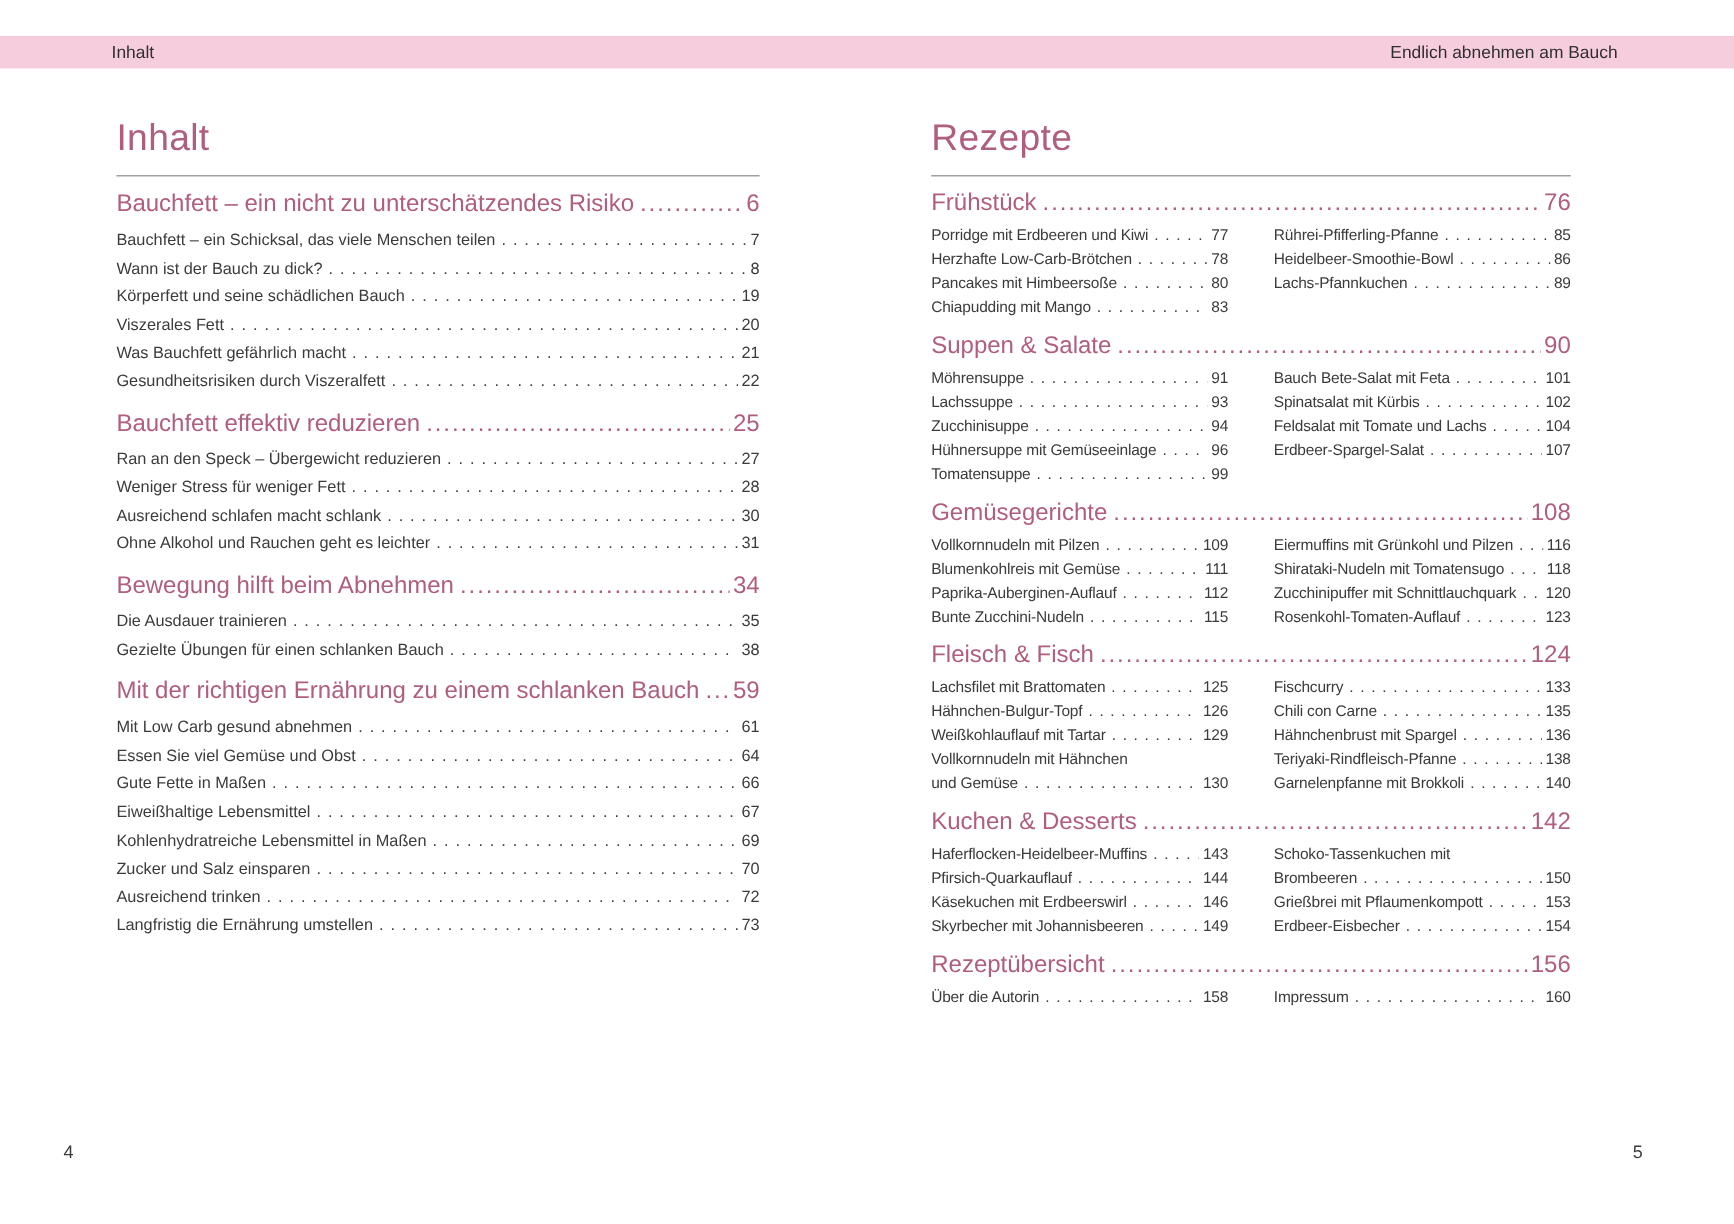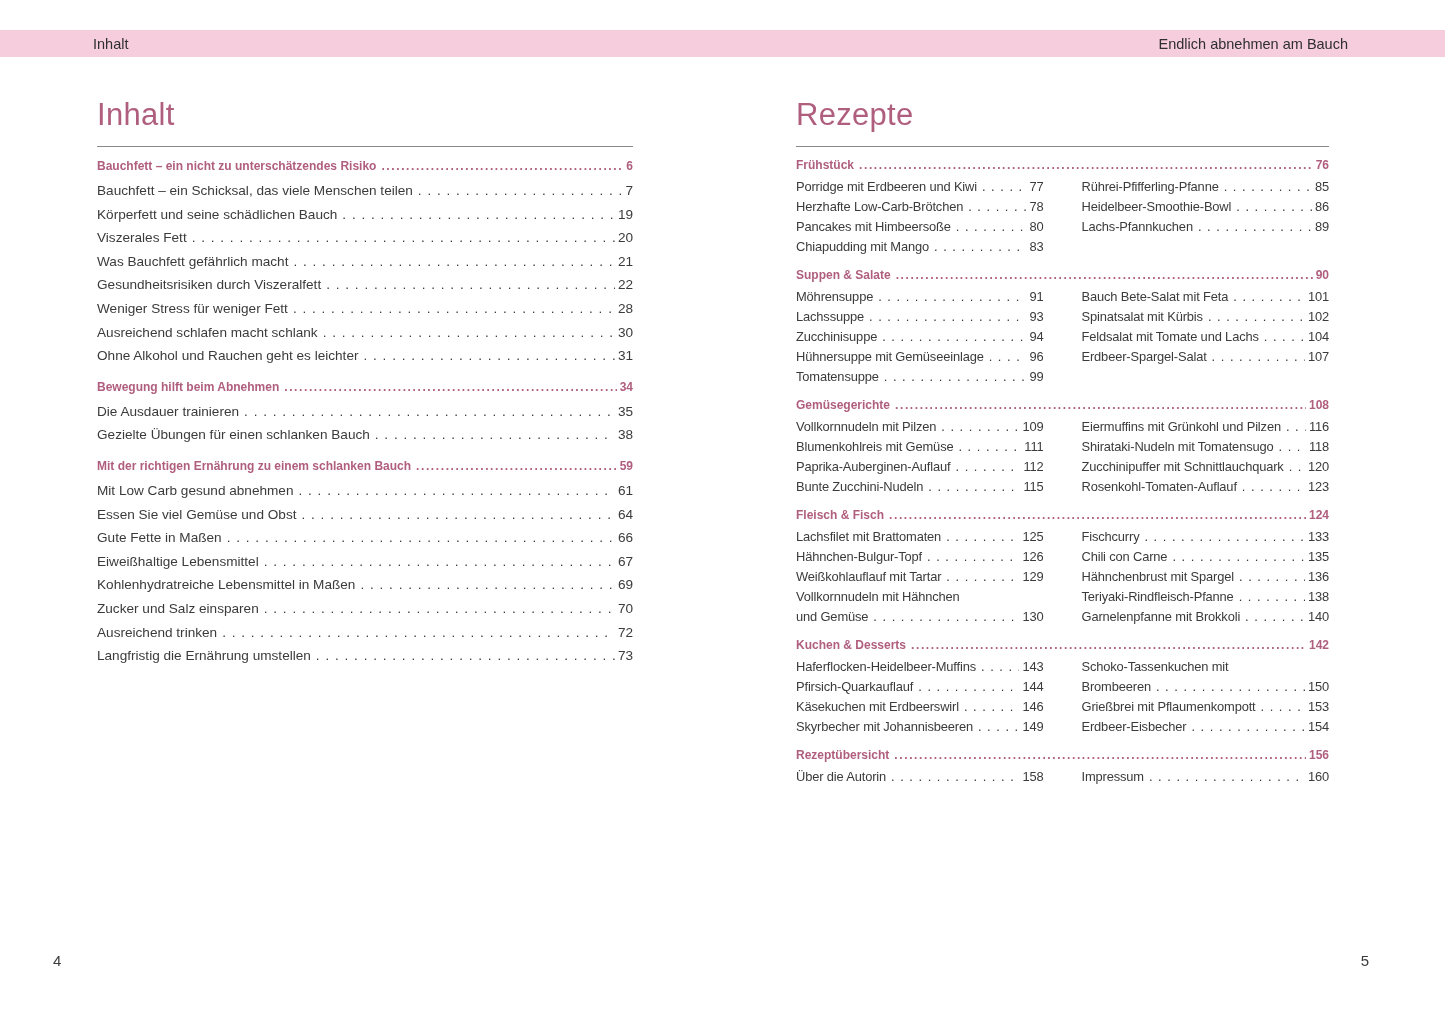--- a/index.html
+++ b/index.html
@@ -14,36 +14,36 @@
     font-family:"Liberation Sans",sans-serif;color:var(--text);overflow:hidden;
   }
   .topbar{
     position:absolute;top:30px;left:0;width:1445px;height:27px;
     background:var(--bar);box-sizing:border-box;
     display:flex;justify-content:space-between;align-items:center;
     padding:0 97px 0 93px;font-size:14.5px;color:#2f2f2f;
   }
   .page-col{position:absolute;top:95px}
   .page-col.left{left:97px;width:536px}
-  .page-col.right{left:796px;width:533px}
+  .page-col.right{left:776px;width:533px}
   .page-title{
     margin:0;padding:2px 0 13px;font-size:31px;font-weight:400;
     color:var(--accent);border-bottom:1px solid var(--rule);letter-spacing:.3px;
   }
   .sections{margin-top:6px}
   .toc-row{display:flex;align-items:baseline}
   .toc-row .lbl{white-space:nowrap;flex:0 0 auto}
   .leader{flex:1 1 auto;min-width:5px;overflow:hidden;white-space:nowrap;margin:0 3px 0 5px}
   .leader::after{
     content:". . . . . . . . . . . . . . . . . . . . . . . . . . . . . . . . . . . . . . . . . . . . . . . . . . . . . . . . . . . . . . . . . . . . . . . . . . . . . . . . . . . .";
     letter-spacing:1px;
   }
   .pg{white-space:nowrap;flex:0 0 auto}
   .toc-row.heading{
-    color:var(--accent);font-size:12px;font-weight:700;margin:12px 0 6px;
+    color:var(--accent);font-size:20px;font-weight:400;margin:12px 0 6px;
   }
   .toc-row.heading .leader::after{
     content:"..........................................................................................................................";
     letter-spacing:1.6px;
   }
   .page-col.left .toc-row.entry{font-size:13.6px;line-height:23.6px}
   .page-col.right .toc-row.heading{margin:11px 0 5px}
   .twocol{display:flex;gap:38px}
   .twocol .col{flex:1 1 0;min-width:0}
   .page-col.right .toc-row.entry{font-size:12.9px;line-height:20px;letter-spacing:-0.15px}
@@ -66,38 +66,53 @@
         <span class="lbl">Bauchfett – ein nicht zu unterschätzendes Risiko</span>
         <span class="leader"></span>
         <span class="pg">6</span>
       </div>
       <div class="toc-row entry">
         <span class="lbl">Bauchfett – ein Schicksal, das viele Menschen teilen</span>
         <span class="leader"></span>
         <span class="pg">7</span>
       </div>
       <div class="toc-row entry">
+        <span class="lbl">Wann ist der Bauch zu dick?</span>
+        <span class="leader"></span>
+        <span class="pg">8</span>
+      </div>
+      <div class="toc-row entry">
         <span class="lbl">Körperfett und seine schädlichen Bauch</span>
         <span class="leader"></span>
         <span class="pg">19</span>
       </div>
       <div class="toc-row entry">
         <span class="lbl">Viszerales Fett</span>
         <span class="leader"></span>
         <span class="pg">20</span>
       </div>
       <div class="toc-row entry">
         <span class="lbl">Was Bauchfett gefährlich macht</span>
         <span class="leader"></span>
         <span class="pg">21</span>
       </div>
       <div class="toc-row entry">
         <span class="lbl">Gesundheitsrisiken durch Viszeralfett</span>
         <span class="leader"></span>
         <span class="pg">22</span>
+      </div>
+      <div class="toc-row heading">
+        <span class="lbl">Bauchfett effektiv reduzieren</span>
+        <span class="leader"></span>
+        <span class="pg">25</span>
+      </div>
+      <div class="toc-row entry">
+        <span class="lbl">Ran an den Speck – Übergewicht reduzieren</span>
+        <span class="leader"></span>
+        <span class="pg">27</span>
       </div>
       <div class="toc-row entry">
         <span class="lbl">Weniger Stress für weniger Fett</span>
         <span class="leader"></span>
         <span class="pg">28</span>
       </div>
       <div class="toc-row entry">
         <span class="lbl">Ausreichend schlafen macht schlank</span>
         <span class="leader"></span>
         <span class="pg">30</span>

